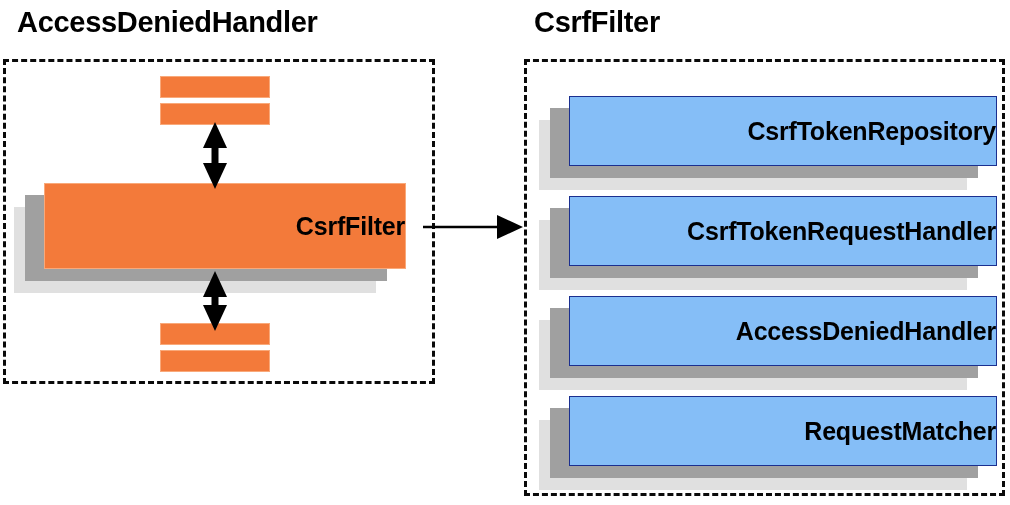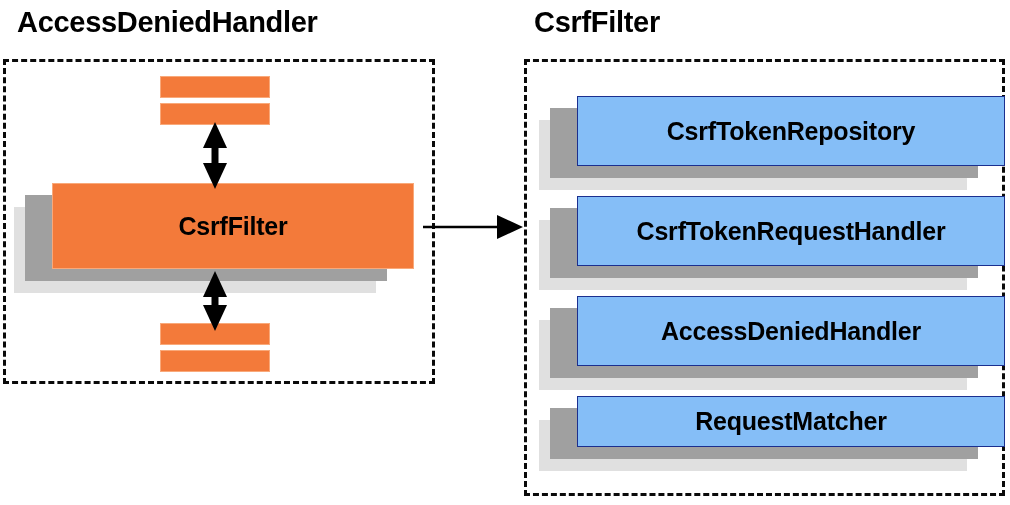--- a/index.html
+++ b/index.html
@@ -57,28 +57,28 @@
   .node .shadow-far {
     background: #e0e0e0;
     transform: translate(-22px, 24px);
   }
   .node .shadow-near {
     background: #a0a0a0;
     transform: translate(-11px, 12px);
   }
   .node .face {
     position: absolute;
-    left: 16px;
+    left: 8px;
     top: 0;
     width: 100%;
     height: 100%;
     box-sizing: border-box;
     display: flex;
     align-items: center;
-    justify-content: center;
+    justify-content: flex-end;
   }
   .node .label {
     font-size: 25px;
     font-weight: bold;
     color: #000000;
     white-space: nowrap;
     letter-spacing: -0.2px;
     line-height: 1;
   }
 
@@ -157,21 +157,21 @@
   </div>
 
   <div class="node node-blue" style="left:561px; top:196px; width:428px; height:70px;">
     <div class="shadow-far"></div>
     <div class="shadow-near"></div>
     <div class="face">
       <span class="label">CsrfTokenRequestHandler</span>
     </div>
   </div>
 
-  <div class="node node-blue" style="left:561px; top:396px; width:428px; height:51px;text-decoration:underline;">
+  <div class="node node-blue" style="left:561px; top:396px; width:428px; height:70px;text-decoration:underline;">
     <div class="shadow-far"></div>
     <div class="shadow-near"></div>
     <div class="face">
       <span class="label">RequestMatcher</span>
     </div>
   </div>
 
   <svg id="arrow-layer" viewBox="0 0 1010 505">
 
     <g>

